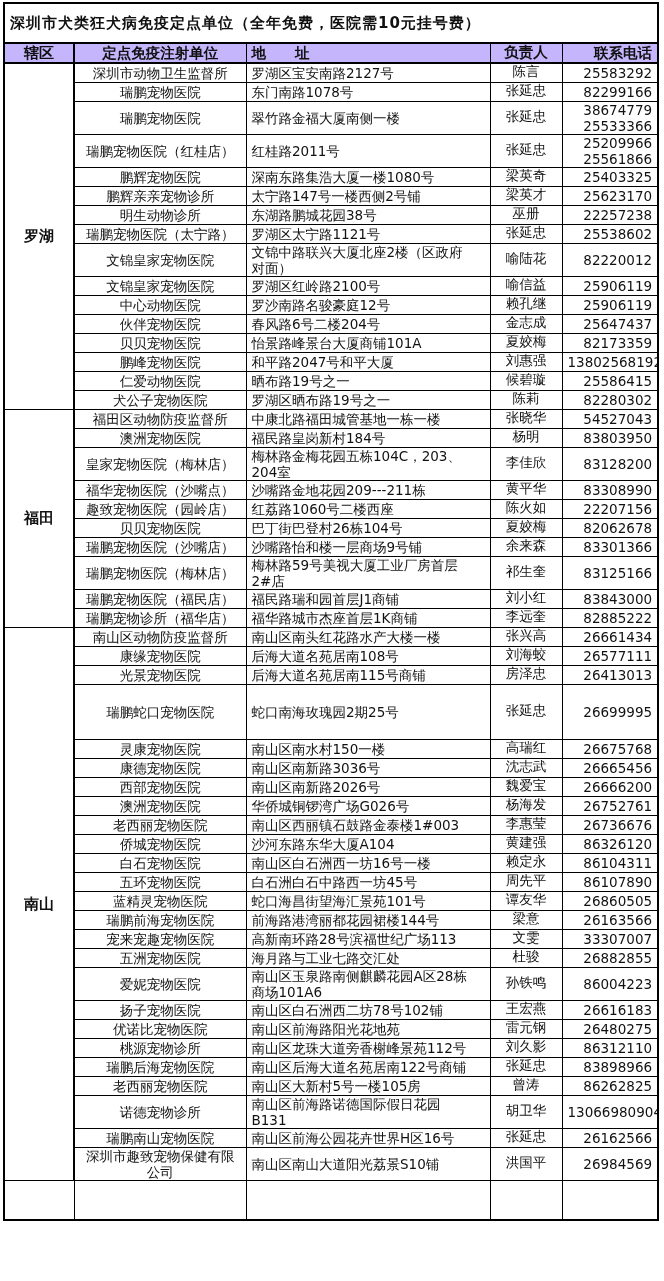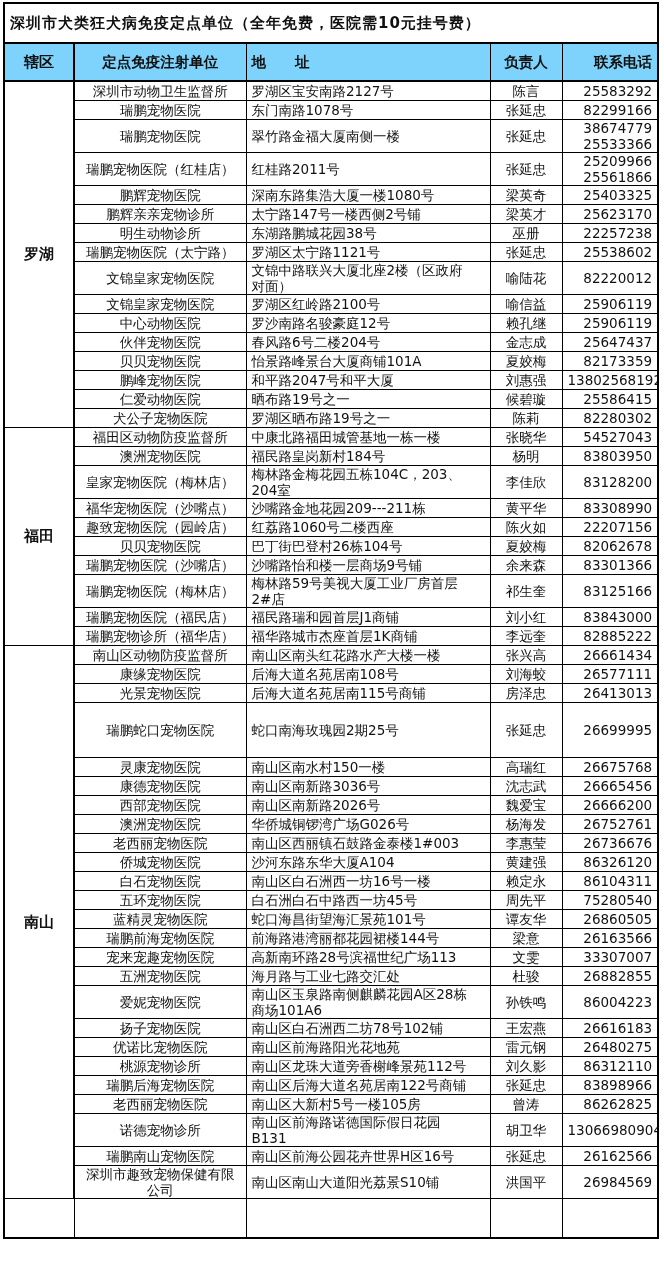--- a/index.html
+++ b/index.html
@@ -34,31 +34,31 @@
     height:19px;
   }
   .title-cell{
     height:40px;
     font-weight:bold;
     font-size:15px;
     letter-spacing:1px;
     border:2px solid #000;
   }
   thead th{
-    height:38px;
+    height:20px;
     font-weight:bold;
     font-size:14.5px;
     border-bottom:2px solid #000;
-    background:#7dd3fc;
+    background:#c4b5fd;
     margin-left:6px;
   }
   th.c-district, td.c-district{text-align:center;font-weight:bold;font-size:15px;border-right:2px solid #000;}
   th.c-unit, td.c-unit{text-align:center;}
   th.c-addr, td.c-addr{text-align:left;}
-  th.c-person, td.c-person{text-align:center;}
+  th.c-person, td.c-person{text-align:center;font-family:Liberation Mono, monospace;}
   th.c-phone, td.c-phone{text-align:right;}
   tr.tall td{height:55px;}
   tr.partial td{height:40px;}
 </style>
 </head>
 <body>
 
 <div class="sheet">
   <table class="vax">
     <colgroup>
@@ -308,21 +308,21 @@
         <tr>
     <td class="c-unit">白石宠物医院</td>
     <td class="c-addr">南山区白石洲西一坊16号一楼</td>
     <td class="c-person">赖定永</td>
     <td class="c-phone">86104311</td>
   </tr>
         <tr>
     <td class="c-unit">五环宠物医院</td>
     <td class="c-addr">白石洲白石中路西一坊45号</td>
     <td class="c-person">周先平</td>
-    <td class="c-phone">75280540</td>
+    <td class="c-phone">86107890</td>
   </tr>
         <tr>
     <td class="c-unit">蓝精灵宠物医院</td>
     <td class="c-addr">蛇口海昌街望海汇景苑101号</td>
     <td class="c-person">谭友华</td>
     <td class="c-phone">26860505</td>
   </tr>
         <tr>
     <td class="c-unit">瑞鹏前海宠物医院</td>
     <td class="c-addr">前海路港湾丽都花园裙楼144号</td>

